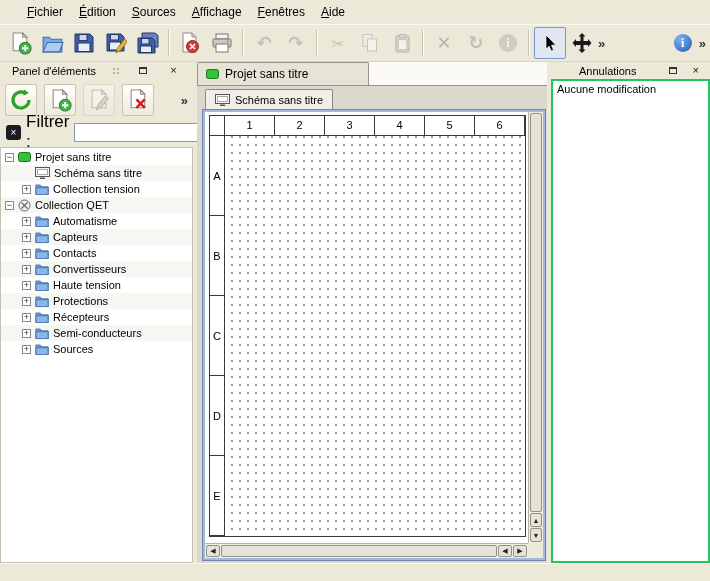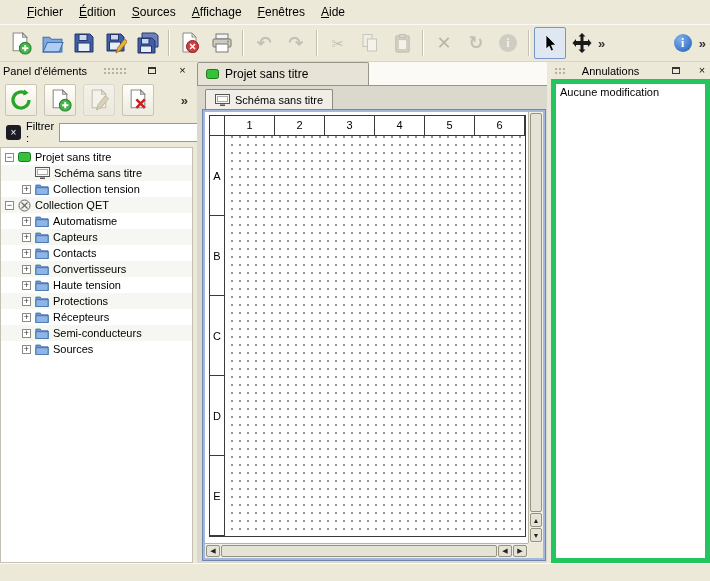--- a/index.html
+++ b/index.html
@@ -26,35 +26,35 @@
 .info-circle.gray { background:#aaa; }
 
 
 .main { display:flex; height:501px; }
 .splitter { width:4px; }
 
 
 .dock { display:flex; flex-direction:column; }
 .left-dock { width:193px; }
 .right-dock { width:159px; }
-.dock-title { height:17px; display:flex; align-items:center; font-size:11px; padding:0 3px; gap:16px; }
+.dock-title { height:17px; display:flex; align-items:center; font-size:11px; padding:0 12px; gap:16px; }
 .grip { height:8px; background-image:radial-gradient(circle, #b5b19f 35%, transparent 40%); background-size:4px 4px; }
 .grip.flex { flex:1; }
 .grip.w18 { width:18px; }
 .dock-btn { width:15px; height:14px; display:flex; align-items:center; justify-content:center; font-size:11px; line-height:1; color:#111; }
 .restore-glyph { width:8px; height:7px; border:1px solid #333; border-top-width:2px; background:transparent; }
 
 .dock-toolbar { height:42px; display:flex; align-items:center; gap:7px; padding:3px 5px; }
 .dock-tbtn { width:32px; height:32px; display:flex; align-items:center; justify-content:center; border:1px solid #c9c5b6; border-radius:2px; background:linear-gradient(#fffef9,#edeadd); }
 .dock-tbtn.disabled { opacity:.45; filter:grayscale(70%); }
 .dock-toolbar .chevron { margin-left:auto; }
 
 .filter-row { height:26px; display:flex; align-items:center; gap:5px; padding:0 6px 4px 6px; }
 .filter-clear { width:15px; height:15px; min-width:15px; border-radius:3px; background:#1c1c24; color:#fff; font-size:10px; display:flex; align-items:center; justify-content:center; }
-.filter-label { font-size:11px; }
+.filter-label { font-size:17px; }
 .filter-input { flex:1; height:19px; border:1px solid #7f9db9; background:#fff; font:11px "Liberation Sans",sans-serif; padding:0 2px; }
 
 .tree { flex:1; background:#fff; border:1px solid #c4c0b2; overflow:hidden; font-size:11px; padding-top:1px; }
 .tree-item { height:16px; display:flex; align-items:center; gap:4px; padding-left:4px; white-space:nowrap; }
 .tree-item.lvl1 { padding-left:21px; }
 .tree-item.alt { background:#f6f6f2; }
 .exp { width:9px; height:9px; min-width:9px; border:1px solid #8a8a8a; background:#fff; font-size:9px; line-height:7px; text-align:center; color:#333; }
 .exp.none { border:none; background:transparent; }
 
 
@@ -76,21 +76,21 @@
 
 .vscroll { display:flex; flex-direction:column; background:#f0eee7; border-left:1px solid #b5b1a4; padding:1px; gap:1px; }
 .vthumb { flex:1; background:#e5e2d6; border:1px solid #96927f; border-radius:2px; }
 .vscroll .sbtn { height:14px; }
 .hscroll { display:flex; background:#f0eee7; border-top:1px solid #b5b1a4; padding:1px; gap:1px; }
 .hscroll .sbtn { width:14px; }
 .sbtn { display:flex; align-items:center; justify-content:center; font-size:7px; color:#222; background:#e5e2d6; border:1px solid #96927f; border-radius:2px; }
 .hthumb { flex:1; background:#e5e2d6; border:1px solid #96927f; border-radius:2px; }
 .scorner { background:#ece9d8; }
 
-.right-dock .dock-content { flex:1; background:#fff; border:5px solid #22c55e; font-size:11px; padding:2px 4px; }
+.right-dock .dock-content { flex:1; background:#fff; border:2px solid #22c55e; font-size:11px; padding:2px 4px; }
 
 .statusbar { height:18px; border-top:1px solid #fbfaf4; }
 svg { display:block; }
 </style>
 </head>
 <body>
 
 <div class="menubar">
   <span class="menu-item">Fichier</span>
   <span class="menu-item">Édition</span>

